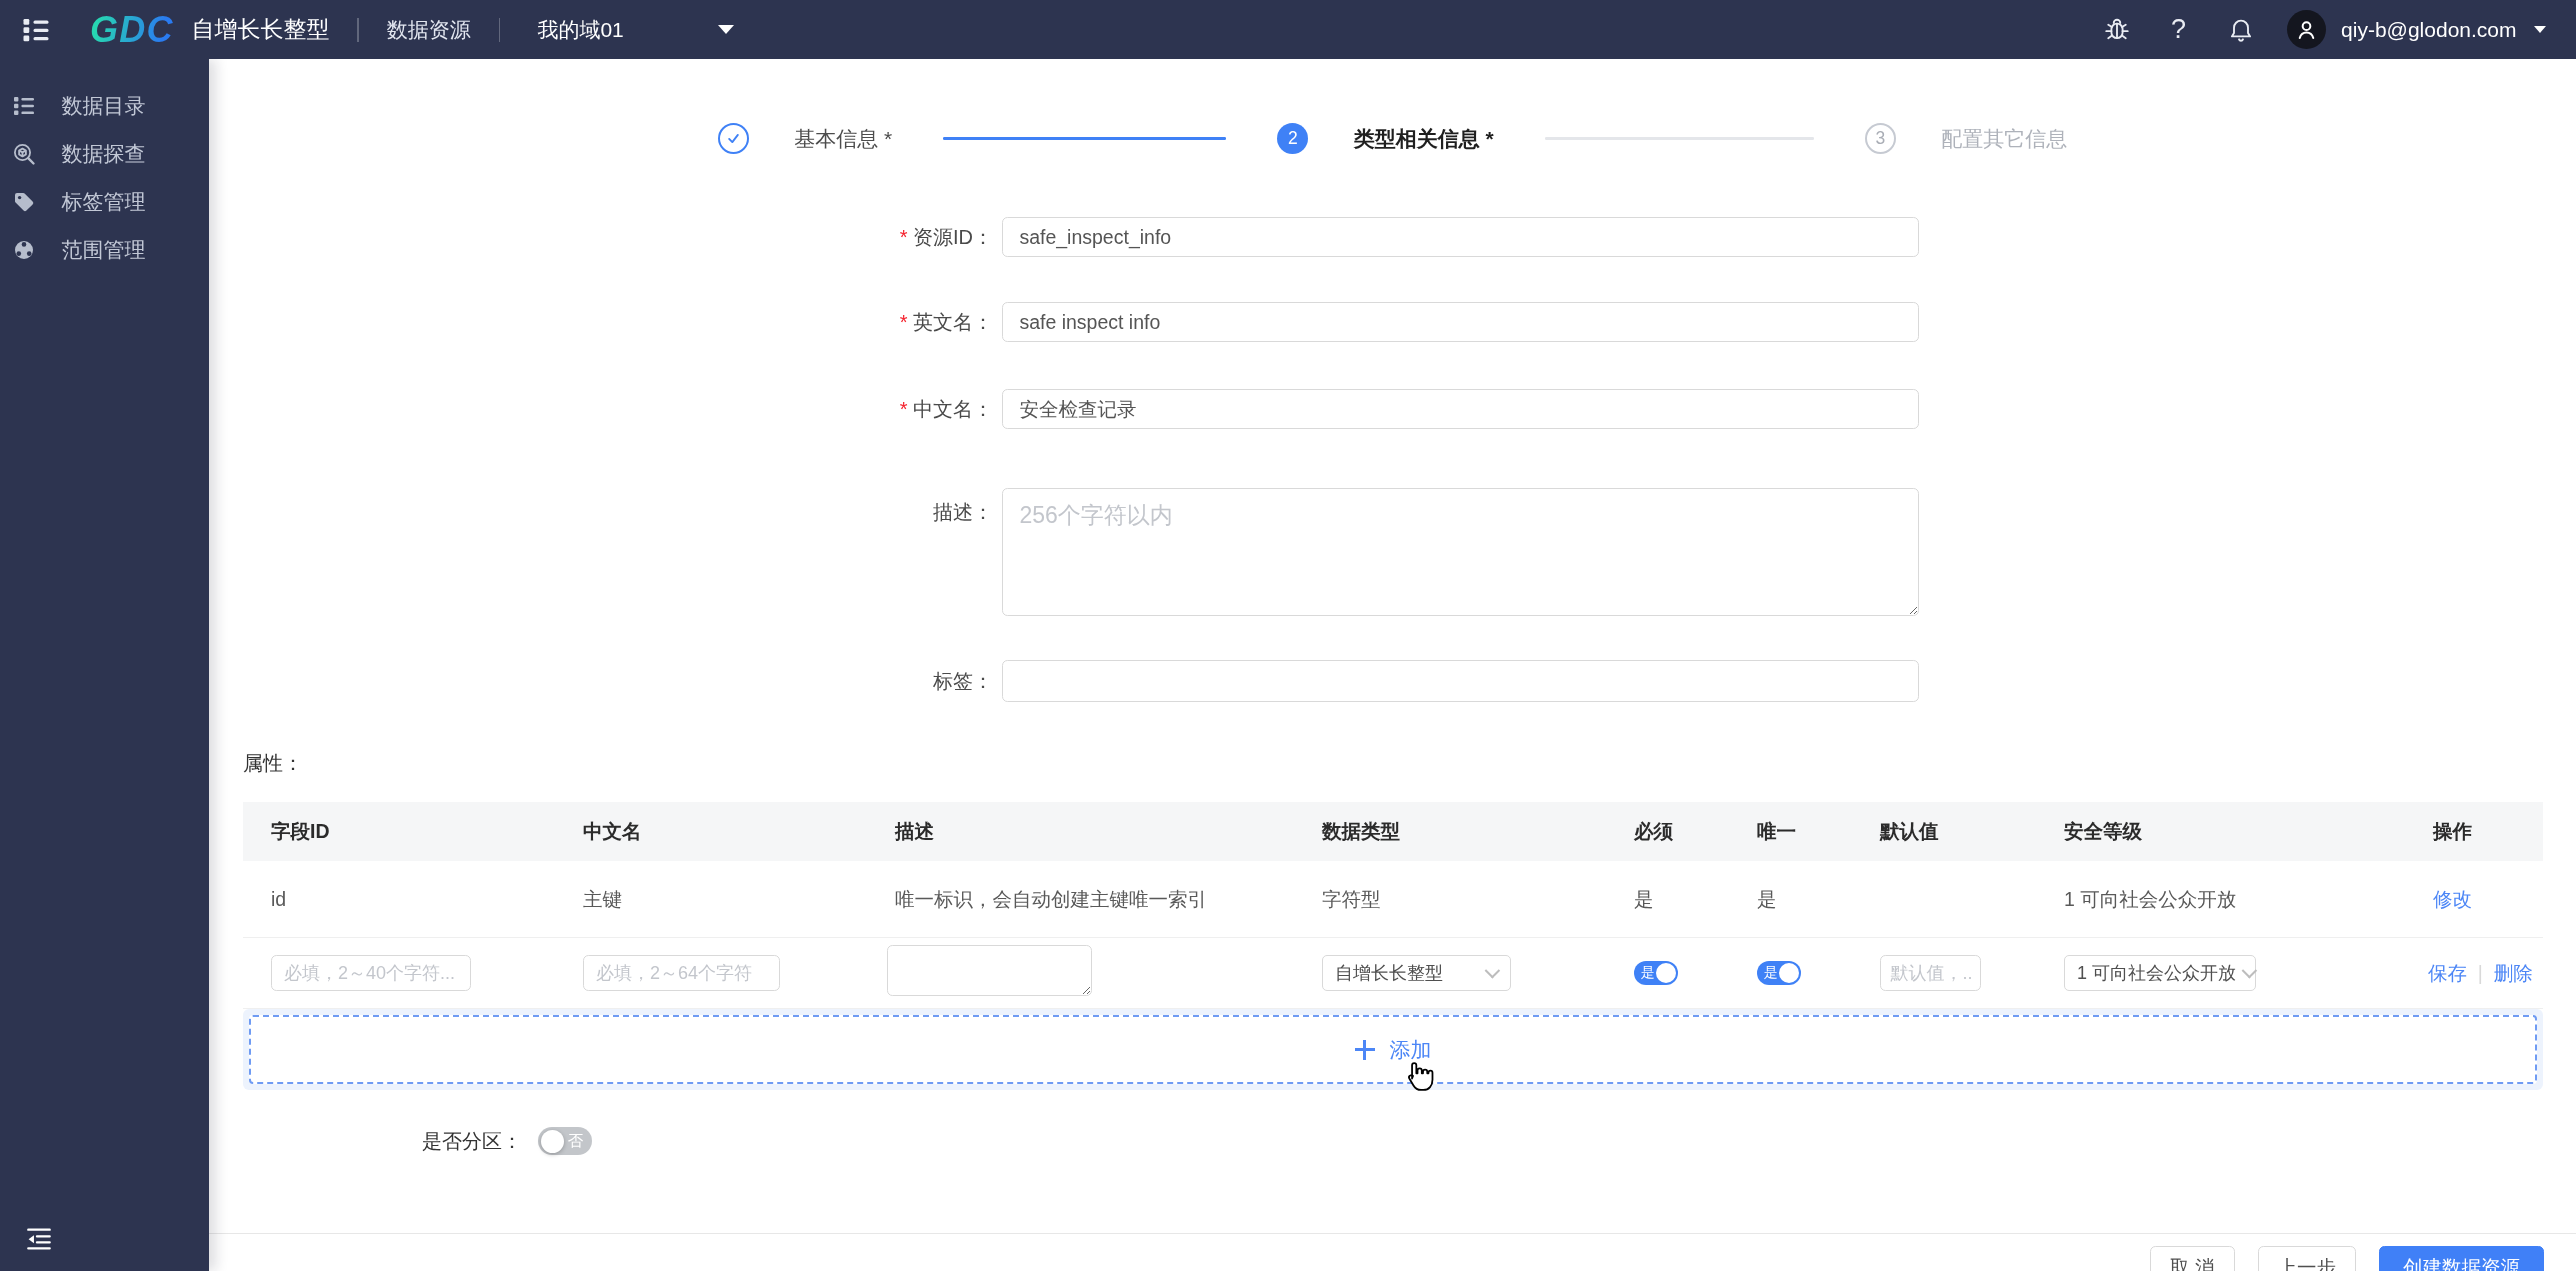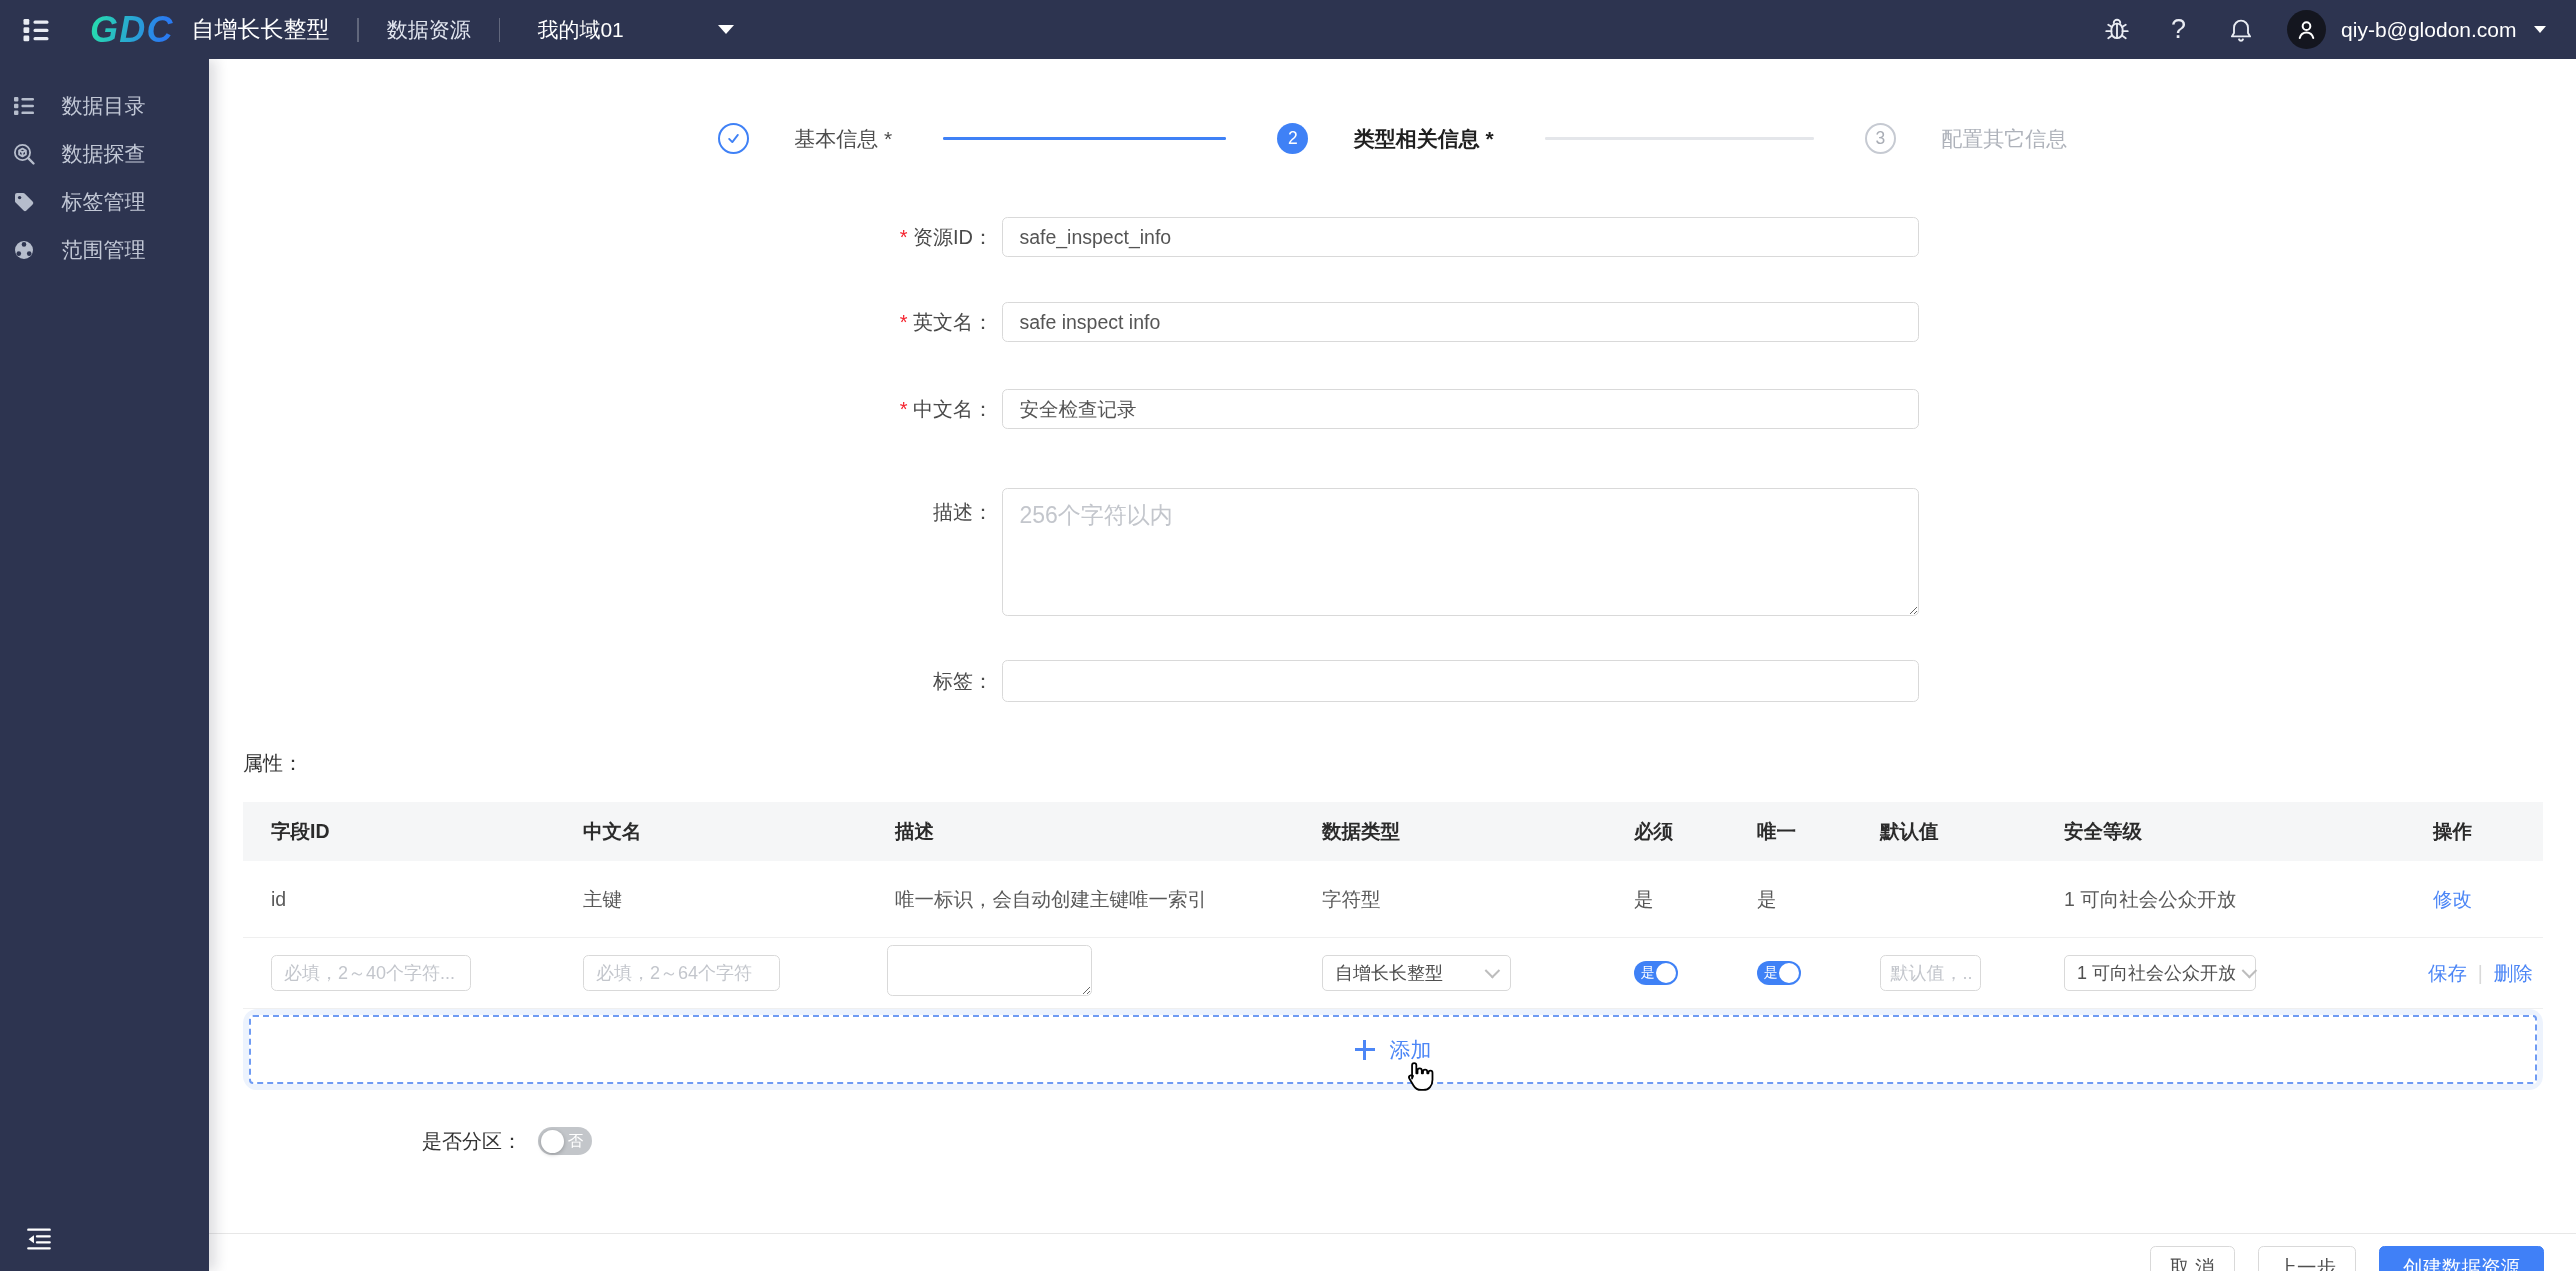--- a/index.html
+++ b/index.html
@@ -108,21 +108,21 @@
     font-size:18px; color:#4f4f4f; cursor:pointer; white-space:nowrap;
   }
   .sel-type{ width:189px; } .sel-sec{ width:192px; }
   .chev{ width:10.8px; height:10.8px; border-right:2px solid #bdbdbd; border-bottom:2px solid #bdbdbd; transform:rotate(45deg) translate(-2px,-2px); flex:0 0 auto; margin-left:8px; }
 
   .switch{ width:44px; height:24px; border-radius:12px; background:#3f81f6; position:relative; display:flex; align-items:center; cursor:pointer; }
   .switch .txt{ color:#fff; font-size:14px; margin-left:6.7px; }
   .switch .knob{ position:absolute; right:2px; top:2px; width:20px; height:20px; border-radius:50%; background:#fff; }
 
   
-  .add-wrap{ position:absolute; top:950px; left:34px; width:2300px; height:81px; background:#edf3fd; border-radius:14px; padding:6px; }
+  .add-wrap{ position:absolute; top:950px; left:34px; width:2300px; height:81px; background:#edf3fd; border-radius:6px; padding:6px; }
   .add-inner{
     width:100%; height:100%; background:#fff; border:2px dashed #6f9bf3; border-radius:4px;
     display:flex; align-items:center; justify-content:center; color:#4c86f6; font-size:21px; cursor:pointer;
   }
   .plus-icon{ position:relative; width:20px; height:20px; margin-right:15px; }
   .plus-icon::before{ content:""; position:absolute; left:0; top:8.8px; width:20px; height:2.7px; background:#4c86f6; }
   .plus-icon::after{ content:""; position:absolute; left:8.8px; top:0; width:2.7px; height:20px; background:#4c86f6; }
   .cursor-hand{ position:absolute; top:995px; left:1190px; width:38px; height:42px; z-index:30; }
 
   

